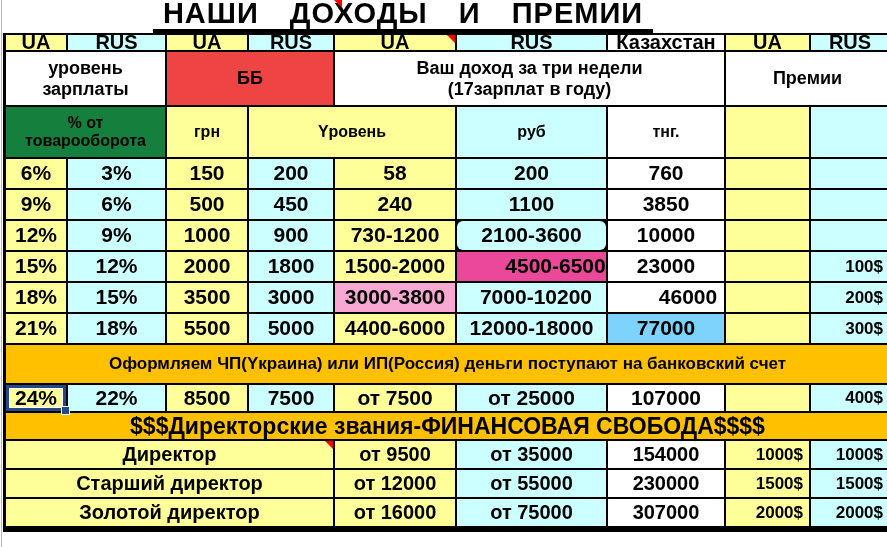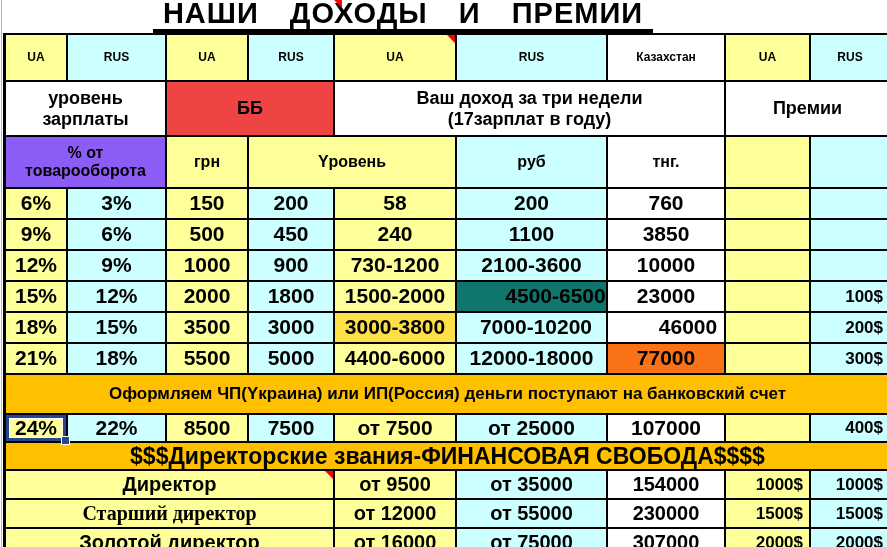--- a/index.html
+++ b/index.html
@@ -28,21 +28,21 @@
     border:3px solid #000;border-top-width:2px;border-bottom-width:6px;
     width:878px;
   }
   .cell{
     display:flex;align-items:center;justify-content:center;
     font-weight:bold;color:#000;text-align:center;position:relative;
     white-space:pre-line;line-height:1.15;box-sizing:border-box;
   }
   .cell.right{justify-content:flex-end;padding-right:6px;text-align:right;}
   
-  .rk-lang{height:45px;font-size:12px;}
+  .rk-lang{height:15px;font-size:20px;}
   .rk-group{height:53px;font-size:18px;}
   .rk-unit{height:50px;font-size:16px;}
   .rk-data{height:29px;font-size:21px;}
   .rk-note{height:38px;font-size:17px;}
   .rk-sel{height:26px;font-size:21px;}
   .rk-dirbanner{height:26px;font-size:23px;}
   .rk-director{height:27px;font-size:20px;}
   .money{font-size:17px;}
   
   .selected{
@@ -79,21 +79,21 @@
       <div class="cell rk-lang" style="background: rgb(204, 255, 255);">RUS</div>
       <div class="cell rk-lang" style="background: rgb(255, 255, 255);">Казахстан</div>
       <div class="cell rk-lang" style="background: rgb(255, 255, 153);">UA</div>
       <div class="cell rk-lang" style="background: rgb(204, 255, 255);">RUS</div>
       <div class="cell rk-group" style="background: rgb(255, 255, 255); grid-column: span 2;">уровень
 зарплаты</div>
       <div class="cell rk-group" style="background: #ef4444; grid-column: span 2;">ББ</div>
       <div class="cell rk-group" style="background: rgb(255, 255, 255); grid-column: span 3;">Ваш доход за три недели
 (17зарплат в году)</div>
       <div class="cell rk-group" style="background: rgb(255, 255, 255); grid-column: span 2;">Премии</div>
-      <div class="cell rk-unit" style="background: #8b5cf6; grid-column: span 2;">% от
+      <div class="cell rk-unit" style="background: #15803d; grid-column: span 2;">% от
 товарооборота</div>
       <div class="cell rk-unit" style="background: rgb(255, 255, 153);">грн</div>
       <div class="cell rk-unit" style="background: rgb(255, 255, 153); grid-column: span 2;">Yровень</div>
       <div class="cell rk-unit" style="background: rgb(204, 255, 255);">руб</div>
       <div class="cell rk-unit" style="background: rgb(255, 255, 255);">тнг.</div>
       <div class="cell rk-unit" style="background: rgb(255, 255, 153);"></div>
       <div class="cell rk-unit" style="background: rgb(204, 255, 255);"></div>
       <div class="cell rk-data" style="background: rgb(255, 255, 153);">6%</div>
       <div class="cell rk-data" style="background: rgb(204, 255, 255);">3%</div>
       <div class="cell rk-data" style="background: rgb(255, 255, 153);">150</div>
@@ -110,69 +110,69 @@
       <div class="cell rk-data" style="background: rgb(255, 255, 153);">240</div>
       <div class="cell rk-data" style="background: rgb(204, 255, 255);">1100</div>
       <div class="cell rk-data" style="background: rgb(255, 255, 255);">3850</div>
       <div class="cell rk-data" style="background: rgb(255, 255, 153);"></div>
       <div class="cell rk-data" style="background: rgb(204, 255, 255);"></div>
       <div class="cell rk-data" style="background: rgb(255, 255, 153);">12%</div>
       <div class="cell rk-data" style="background: rgb(204, 255, 255);">9%</div>
       <div class="cell rk-data" style="background: rgb(255, 255, 153);">1000</div>
       <div class="cell rk-data" style="background: rgb(204, 255, 255);">900</div>
       <div class="cell rk-data" style="background: rgb(255, 255, 153);">730-1200</div>
-      <div class="cell rk-data" style="background: rgb(204, 255, 255);">2100-3600</div>
+      <div class="cell rk-data" style="background: rgb(204, 255, 255); border-radius: 6px;">2100-3600</div>
       <div class="cell rk-data" style="background: rgb(255, 255, 255);">10000</div>
       <div class="cell rk-data" style="background: rgb(255, 255, 153);"></div>
       <div class="cell rk-data" style="background: rgb(204, 255, 255);"></div>
       <div class="cell rk-data" style="background: rgb(255, 255, 153);">15%</div>
       <div class="cell rk-data" style="background: rgb(204, 255, 255);">12%</div>
       <div class="cell rk-data" style="background: rgb(255, 255, 153);">2000</div>
       <div class="cell rk-data" style="background: rgb(204, 255, 255);">1800</div>
       <div class="cell rk-data" style="background: rgb(255, 255, 153);">1500-2000</div>
-      <div class="cell rk-data" style="background: #0f766e; padding-left: 48px;">4500-6500</div>
+      <div class="cell rk-data" style="background: #ec4899; padding-left: 48px;">4500-6500</div>
       <div class="cell rk-data" style="background: rgb(255, 255, 255);">23000</div>
       <div class="cell rk-data" style="background: rgb(255, 255, 153);"></div>
       <div class="cell rk-data right money" style="background: rgb(204, 255, 255);">100$</div>
       <div class="cell rk-data" style="background: rgb(255, 255, 153);">18%</div>
       <div class="cell rk-data" style="background: rgb(204, 255, 255);">15%</div>
       <div class="cell rk-data" style="background: rgb(255, 255, 153);">3500</div>
       <div class="cell rk-data" style="background: rgb(204, 255, 255);">3000</div>
-      <div class="cell rk-data" style="background: #fde047;">3000-3800</div>
+      <div class="cell rk-data" style="background: #f9a8d4;">3000-3800</div>
       <div class="cell rk-data" style="background: rgb(204, 255, 255); padding-left: 9px;">7000-10200</div>
       <div class="cell rk-data" style="background: rgb(255, 255, 255); padding-left: 44px;">46000</div>
       <div class="cell rk-data" style="background: rgb(255, 255, 153);"></div>
       <div class="cell rk-data right money" style="background: rgb(204, 255, 255);">200$</div>
       <div class="cell rk-data" style="background: rgb(255, 255, 153);">21%</div>
       <div class="cell rk-data" style="background: rgb(204, 255, 255);">18%</div>
       <div class="cell rk-data" style="background: rgb(255, 255, 153);">5500</div>
       <div class="cell rk-data" style="background: rgb(204, 255, 255);">5000</div>
       <div class="cell rk-data" style="background: rgb(255, 255, 153);">4400-6000</div>
       <div class="cell rk-data" style="background: rgb(204, 255, 255);">12000-18000</div>
-      <div class="cell rk-data" style="background: #f97316;">77000</div>
+      <div class="cell rk-data" style="background: #7dd3fc;">77000</div>
       <div class="cell rk-data" style="background: rgb(255, 255, 153);"></div>
       <div class="cell rk-data right money" style="background: rgb(204, 255, 255);">300$</div>
       <div class="cell rk-note" style="background: rgb(255, 192, 0); grid-column: span 9;">Оформляем ЧП(Yкраина) или ИП(Россия) деньги поступают на банковский счет</div>
       <div class="cell rk-sel selected" style="background: rgb(255, 255, 153);">24%<span class="sel-handle"></span></div>
       <div class="cell rk-sel" style="background: rgb(204, 255, 255);">22%</div>
       <div class="cell rk-sel" style="background: rgb(255, 255, 153);">8500</div>
       <div class="cell rk-sel" style="background: rgb(204, 255, 255);">7500</div>
       <div class="cell rk-sel" style="background: rgb(255, 255, 153);">от 7500</div>
       <div class="cell rk-sel" style="background: rgb(204, 255, 255);">от 25000</div>
       <div class="cell rk-sel" style="background: rgb(255, 255, 255);">107000</div>
       <div class="cell rk-sel" style="background: rgb(255, 255, 153);"></div>
       <div class="cell rk-sel right money" style="background: rgb(204, 255, 255);">400$</div>
       <div class="cell rk-dirbanner" style="background: rgb(255, 192, 0); grid-column: span 9;">$$$Директорские звания-ФИНАНСОВАЯ  СВОБОДА$$$$</div>
       <div class="cell rk-director" style="background: rgb(255, 255, 153); grid-column: span 4;">Директор<span class="marker"></span></div>
       <div class="cell rk-director" style="background: rgb(255, 255, 153);">от 9500</div>
       <div class="cell rk-director" style="background: rgb(204, 255, 255);">от 35000</div>
       <div class="cell rk-director" style="background: rgb(255, 255, 255);">154000</div>
       <div class="cell rk-director right money" style="background: rgb(255, 255, 153);">1000$</div>
       <div class="cell rk-director right money" style="background: rgb(204, 255, 255);">1000$</div>
-      <div class="cell rk-director" style="background: rgb(255, 255, 153); grid-column: span 4; font-family: Liberation Serif, serif;">Старший директор</div>
+      <div class="cell rk-director" style="background: rgb(255, 255, 153); grid-column: span 4;">Старший директор</div>
       <div class="cell rk-director" style="background: rgb(255, 255, 153);">от 12000</div>
       <div class="cell rk-director" style="background: rgb(204, 255, 255);">от 55000</div>
       <div class="cell rk-director" style="background: rgb(255, 255, 255);">230000</div>
       <div class="cell rk-director right money" style="background: rgb(255, 255, 153);">1500$</div>
       <div class="cell rk-director right money" style="background: rgb(204, 255, 255);">1500$</div>
       <div class="cell rk-director" style="background: rgb(255, 255, 153); grid-column: span 4;">Золотой директор</div>
       <div class="cell rk-director" style="background: rgb(255, 255, 153);">от 16000</div>
       <div class="cell rk-director" style="background: rgb(204, 255, 255);">от 75000</div>
       <div class="cell rk-director" style="background: rgb(255, 255, 255);">307000</div>
       <div class="cell rk-director right money" style="background: rgb(255, 255, 153);">2000$</div>

